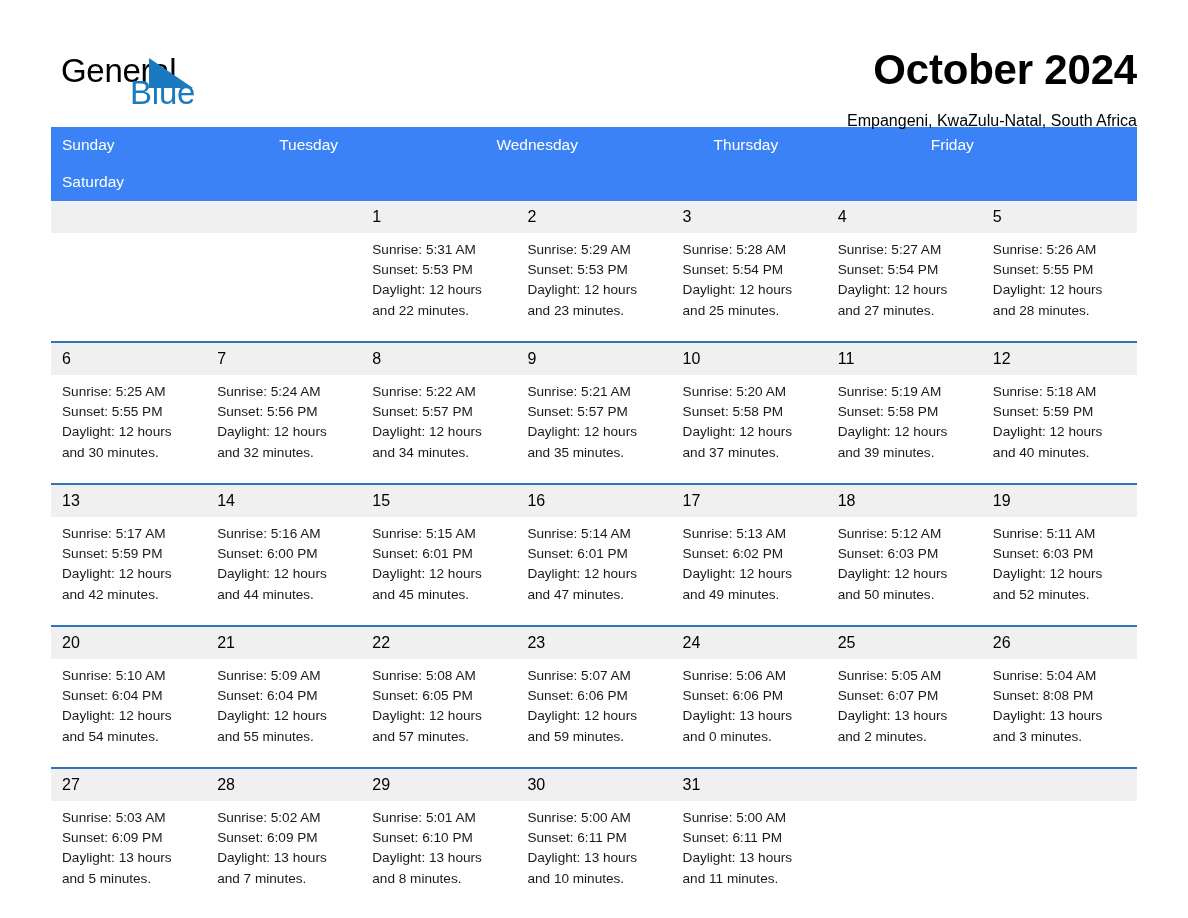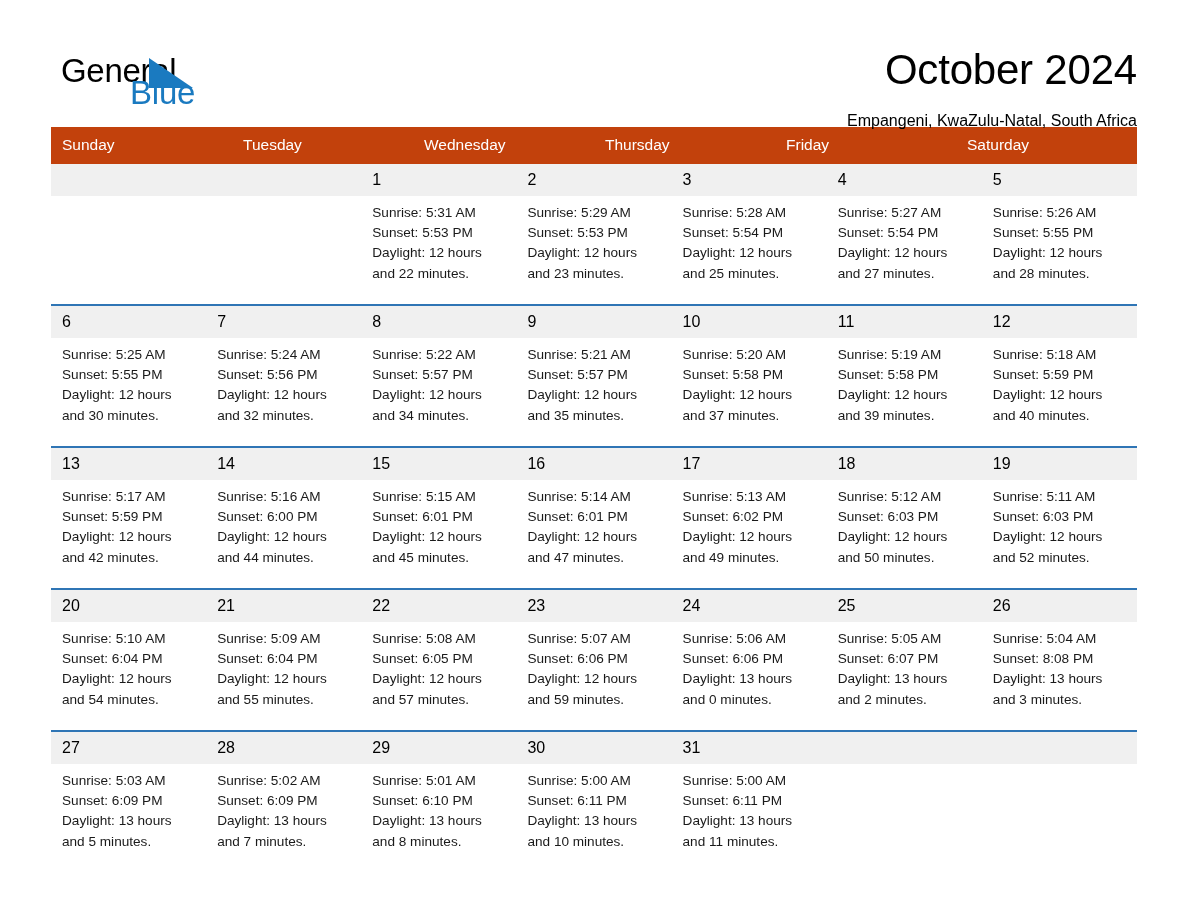--- a/index.html
+++ b/index.html
@@ -68,43 +68,43 @@
     letter-spacing: -0.2px;
   }
 
   .title-block {
     text-align: right;
     padding-top: 2px;
   }
   .month-title {
     font-size: 42px;
     line-height: 48px;
-    font-weight: normal;
+    font-weight: bold;
     margin: 0;
     color: #000000;
     letter-spacing: -0.2px;
   }
   .location-title {
     font-size: 16px;
     line-height: 30px;
     font-weight: normal;
     margin: 12px 0 0 0;
     color: #000000;
   }
 
   
   .calendar {
     margin: 17px 51px 0 51px;
     width: 1086px;
   }
 
   .weekdays {
     display: grid;
-    grid-template-columns: repeat(6, 1fr);
-    background: #c2410c;
+    grid-template-columns: repeat(5, 1fr);
+    background: #3b82f6;
   }
   .weekday {
     color: #ffffff;
     font-size: 15.5px;
     line-height: 18px;
     padding: 9px 0 10px 11px;
   }
 
   .week {
     display: grid;

